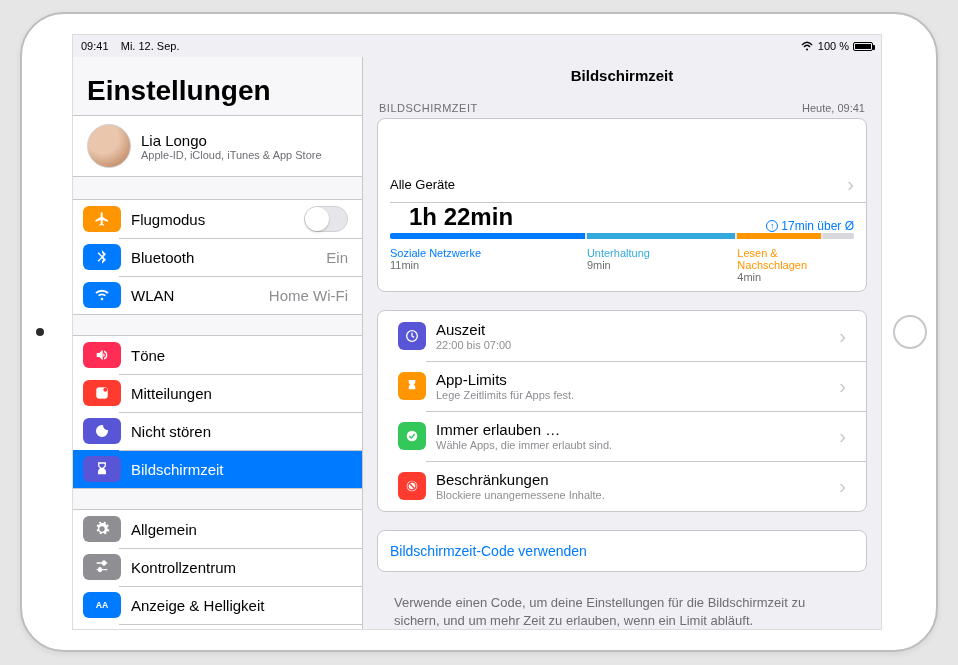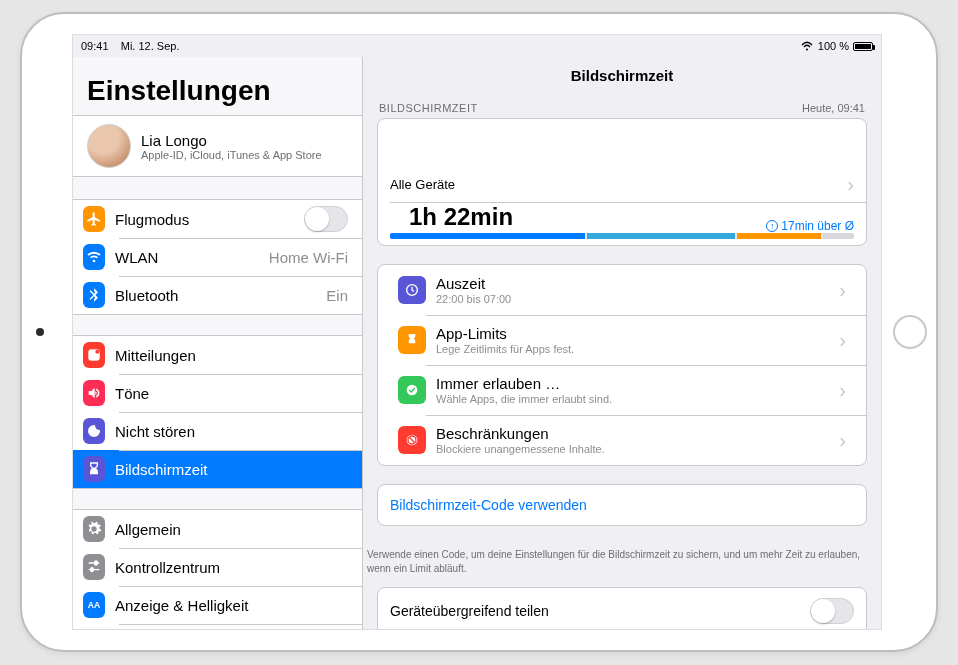--- a/index.html
+++ b/index.html
@@ -39,21 +39,21 @@
 .sidebar h1 { font-size: 28px; font-weight: 700; padding: 18px 14px 8px; background:#f7f7f9;}
 .profile { display:flex; align-items:center; gap:10px; background:#fff; border-top:1px solid #c8c7cc; border-bottom:1px solid #c8c7cc; padding:8px 14px; margin-bottom:22px;}
 .avatar { width:44px; height:44px; border-radius:50%; background: radial-gradient(circle at 35% 30%, #e9c6ac 0 40%, #c58f6b 80%); border:1px solid #d0d0d0;}
 .profile .name { font-size:15px; }
 .profile .sub { font-size:11px; color:#6d6d72; }
 
 .group { background:#fff; border-top:1px solid #c8c7cc; border-bottom:1px solid #c8c7cc; margin-bottom:20px; }
 .row { display:flex; align-items:center; height:38px; padding:0 14px 0 10px; position:relative; cursor:pointer;}
 .row + .row::before { content:''; position:absolute; left:46px; right:0; top:0; height:1px; background:#c8c7cc;}
 .row.selected { background:#007aff; color:#fff;}
-.icon { width:22px; height:26px; border-radius:6px; margin-right:10px; display:flex; align-items:center; justify-content:center; color:#fff; font-size:14px; flex-shrink:0;}
+.icon { width:38px; height:26px; border-radius:6px; margin-right:10px; display:flex; align-items:center; justify-content:center; color:#fff; font-size:14px; flex-shrink:0;}
 .icon svg { width:16px; height:16px; fill:#fff; }
 .row .label { flex:1; font-size:15px; }
 .row .value { font-size:15px; color:#8e8e93; }
 
 .toggle { width:44px; height:26px; border-radius:13px; background:#e5e5ea; border:1px solid #d0d0d4; position:relative;}
 .toggle .knob { width:24px; height:24px; border-radius:50%; background:#fff; position:absolute; top:0; left:0; box-shadow:0 1px 2px rgba(0,0,0,.25);}
 
 
 .ic-airplane{background:#ff9500;} .ic-wifi{background:#007aff;} .ic-bt{background:#007aff;}
 .ic-notif{background:#ff3b30;} .ic-sound{background:#ff2d55;} .ic-dnd{background:#5856d6;}
@@ -77,21 +77,21 @@
 .summary-row{ padding:6px 12px; display:flex; justify-content:space-between; align-items:center; font-size:13px;margin-top:48px;}
 .big-time{font-size:24px; font-weight:700; padding:0 12px 2px;}
 .delta{color:#007aff; font-size:12px; display:flex; align-items:center; gap:3px;}
 .delta .arrow{ width:12px; height:12px; border-radius:50%; border:1.5px solid #007aff; display:flex; align-items:center; justify-content:center; font-size:9px; color:#007aff;}
 .bar{height:6px; margin:0 12px 6px; display:flex; border-radius:2px; overflow:hidden; background:#e5e5ea;}
 .bar span{display:block; height:100%;}
 .cats{display:flex; padding:2px 12px 8px; gap:0;}
 .cat{flex-shrink:0;}
 .cat .n{font-size:11px;}
 .cat .v{font-size:11px; color:#6d6d72;}
-.footer-text{ font-size:10px; color:#6d6d72; padding:4px 4px 12px; line-height:1.35;}
+.footer-text{ font-size:13px; color:#6d6d72; padding:4px 31px 12px; line-height:1.35;}
 .link-row{ padding:12px; font-size:14px; color:#007aff; cursor:pointer;}
 .share-row{ display:flex; justify-content:space-between; align-items:center; padding:10px 12px; font-size:14px;}
 .sep-in{height:1px; background:#c8c7cc; margin-left:12px;}
 </style>
 </head>
 <body>
 
 <div class="device">
   <div class="camera-dot"></div>
   <div class="home-btn"></div>
@@ -136,57 +136,57 @@
                 <svg viewBox="0 0 24 24">
                   <path d="M21 16v-2l-8-5V3.5a1.5 1.5 0 00-3 0V9l-8 5v2l8-2.5V19l-2 1.5V22l3.5-1 3.5 1v-1.5L13 19v-5.5l8 2.5z"></path>
                 </svg>
               </span>
             <span class="label">Flugmodus</span>
             <span class="toggle">
                 <span class="knob"></span>
               </span>
           </div>
           <div class="row">
+            <span class="icon ic-bt">
+                <svg viewBox="0 0 24 24">
+                  <path d="M12 2v8L7 5 5.5 6.5 11 12l-5.5 5.5L7 19l5-5v8l6-6-4-4 4-4-6-6zm2 14l-2 2v-4l2 2zm0-8l-2 2V6l2 2z"></path>
+                </svg>
+              </span>
+            <span class="label">Bluetooth</span>
+            <span class="value">Ein</span>
+          </div>
+          <div class="row">
             <span class="icon ic-wifi">
                 <svg viewBox="0 0 24 24">
                   <path d="M12 20a2 2 0 100-4 2 2 0 000 4zm-4-6a6 6 0 018 0l2-2a9 9 0 00-12 0l2 2zm-4-4a12 12 0 0116 0l2-2a15 15 0 00-20 0l2 2z"></path>
                 </svg>
               </span>
             <span class="label">WLAN</span>
             <span class="value">Home Wi-Fi</span>
           </div>
-          <div class="row">
-            <span class="icon ic-bt">
-                <svg viewBox="0 0 24 24">
-                  <path d="M12 2v8L7 5 5.5 6.5 11 12l-5.5 5.5L7 19l5-5v8l6-6-4-4 4-4-6-6zm2 14l-2 2v-4l2 2zm0-8l-2 2V6l2 2z"></path>
-                </svg>
-              </span>
-            <span class="label">Bluetooth</span>
-            <span class="value">Ein</span>
-          </div>
         </div>
 
         <div class="group">
+          <div class="row">
+            <span class="icon ic-sound">
+                <svg viewBox="0 0 24 24">
+                  <path d="M4 9v6h4l5 5V4L8 9H4zm12 3a3 3 0 00-2-2.8v5.6A3 3 0 0016 12zm2 0a5 5 0 01-3 4.6v2.2A7 7 0 0020 12a7 7 0 00-5-6.8v2.2A5 5 0 0118 12z"></path>
+                </svg>
+              </span>
+            <span class="label">Töne</span>
+          </div>
           <div class="row">
             <span class="icon ic-notif">
                 <svg viewBox="0 0 24 24">
                   <rect x="4" y="4" width="16" height="16" rx="3" fill="#fff"></rect>
                   <rect x="4" y="4" width="16" height="16" rx="3" fill="none" stroke="#fff"></rect>
                   <circle cx="17" cy="7" r="3" fill="#ff3b30"></circle>
                 </svg>
               </span>
             <span class="label">Mitteilungen</span>
-          </div>
-          <div class="row">
-            <span class="icon ic-sound">
-                <svg viewBox="0 0 24 24">
-                  <path d="M4 9v6h4l5 5V4L8 9H4zm12 3a3 3 0 00-2-2.8v5.6A3 3 0 0016 12zm2 0a5 5 0 01-3 4.6v2.2A7 7 0 0020 12a7 7 0 00-5-6.8v2.2A5 5 0 0118 12z"></path>
-                </svg>
-              </span>
-            <span class="label">Töne</span>
           </div>
           <div class="row">
             <span class="icon ic-dnd">
                 <svg viewBox="0 0 24 24">
                   <path d="M12 3a9 9 0 109 9c0-.5 0-1-.1-1.5A7 7 0 0113.5 3.1C13 3 12.5 3 12 3z"></path>
                 </svg>
               </span>
             <span class="label">Nicht stören</span>
           </div>
           <div class="row selected">
@@ -251,20 +251,34 @@
               <span class="arrow">↑</span>
               <span>17min über Ø</span>
             </div>
           </div>
           <div class="bar" id="usage-bar">
               <span style="width: 42%; background: rgb(0, 122, 255);"></span>
               <span style="width: 32%; background: rgb(52, 170, 220); margin-left: 2px;"></span>
               <span style="width: 18%; background: rgb(255, 149, 0); margin-left: 2px;"></span>
               <span style="flex: 1 1 0%; background: rgb(216, 216, 220); margin-left: 2px;"></span>
             </div>
+          <div class="cats" id="cats">
+              <div class="cat" style="width: 42%;">
+                <div class="n" style="color:#007aff">Soziale Netzwerke</div>
+                <div class="v">11min</div>
+              </div>
+              <div class="cat" style="width: 32%; margin-left: 2px;">
+                <div class="n" style="color:#34aadc">Unterhaltung</div>
+                <div class="v">9min</div>
+              </div>
+              <div class="cat" style="width: 18%; margin-left: 2px;">
+                <div class="n" style="color:#ff9500">Lesen &amp; Nachschlagen</div>
+                <div class="v">4min</div>
+              </div>
+            </div>
         </div>
 
         <div class="card">
           <div class="card-row">
             <span class="icon ic-auszeit">
                 <svg viewBox="0 0 24 24">
                   <circle cx="12" cy="12" r="8" fill="none" stroke="#fff" stroke-width="2"></circle>
                   <path d="M12 7v5l3 2" stroke="#fff" stroke-width="2" fill="none"></path>
                 </svg>
               </span>

